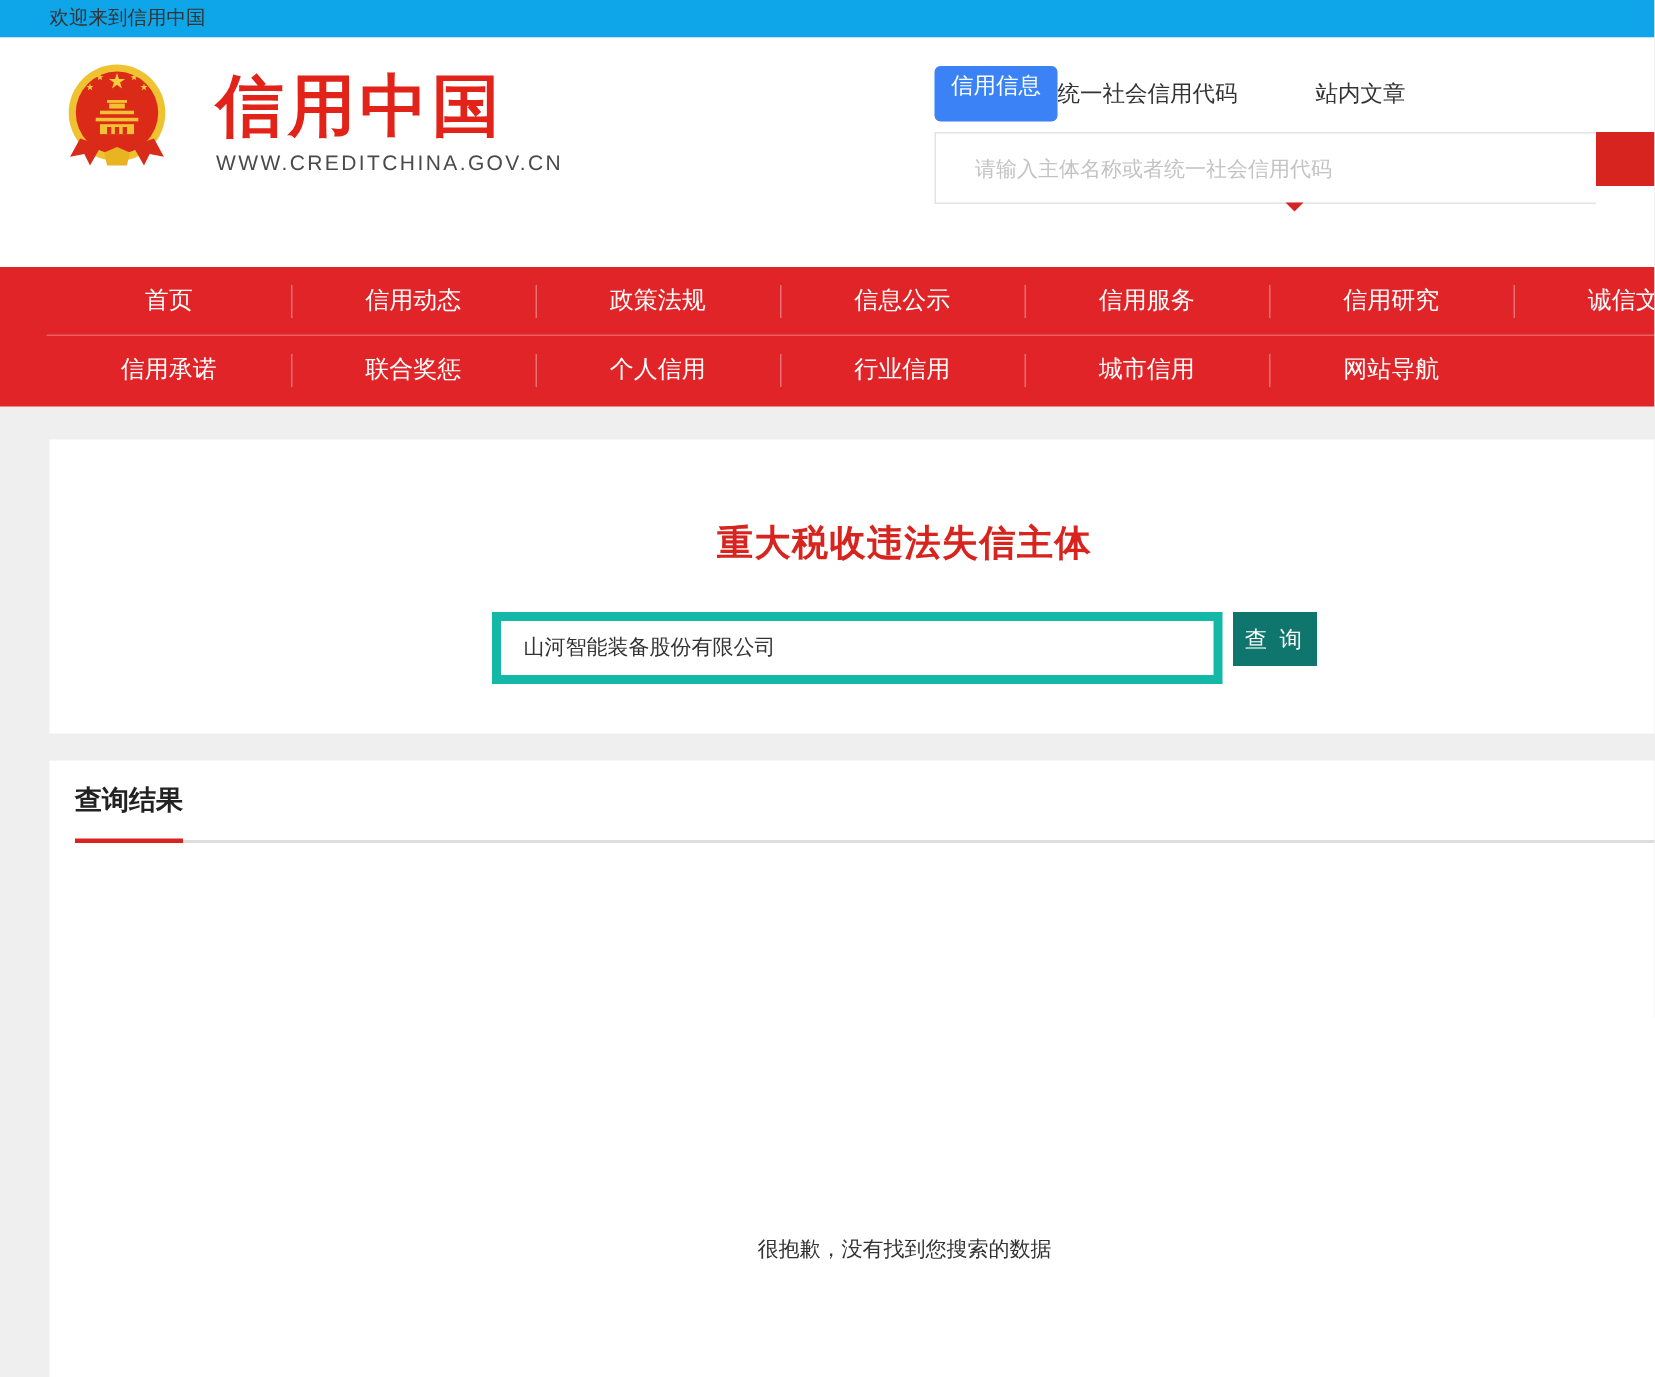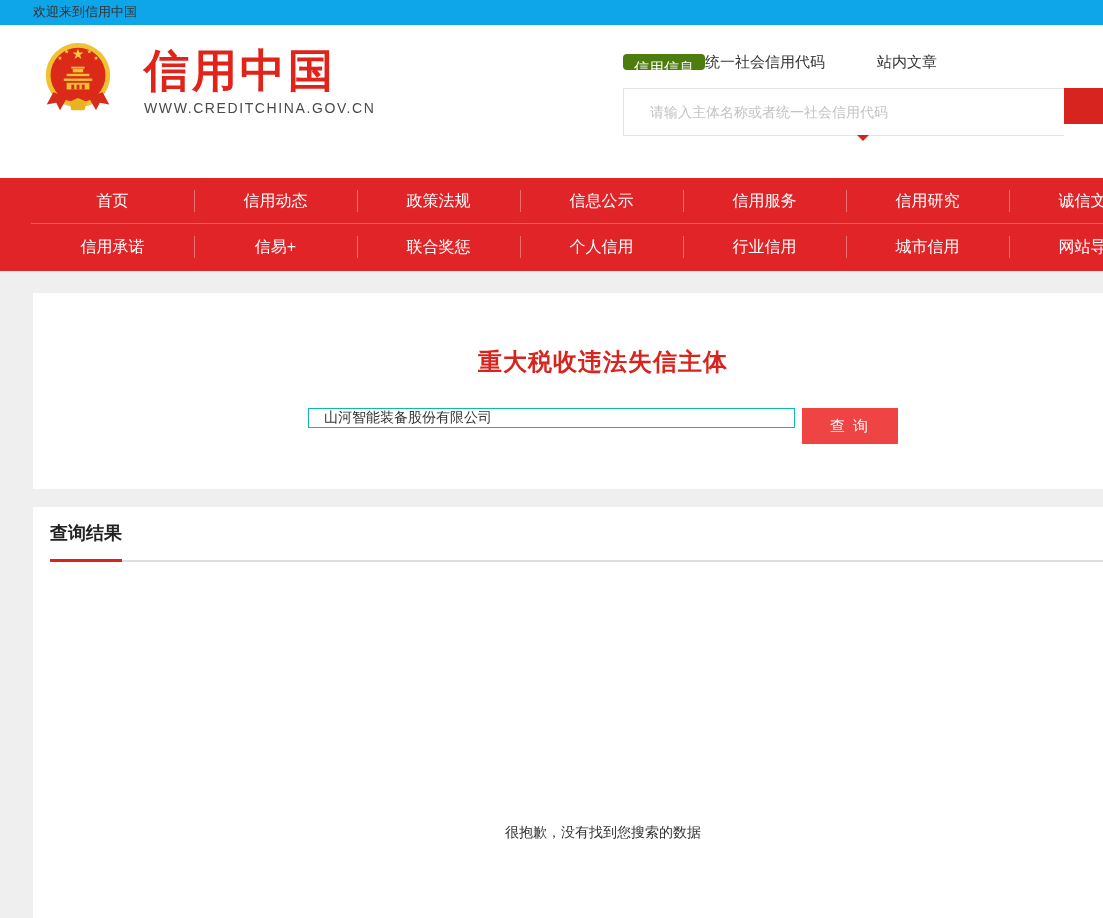--- a/index.html
+++ b/index.html
@@ -31,22 +31,22 @@
   .brand-url {
     margin-top:4px; font-size:14px; color:#4a4a4a; letter-spacing:1.6px;
   }
 
   
   .header-search { position:absolute; left:623px; top:23px; width:480px; }
   .tabs { display:flex; align-items:center; height:28px; }
   .tab { font-size:15px; color:#333; cursor:pointer; white-space:nowrap; }
   .tab + .tab { margin-left:52px; }
   .tab.active {
-    background:#4d7c0f; color:#fff; border-radius:4px;
-    height:16px; line-height:28px; padding:0 11px; position:relative;
+    background:#3b82f6; color:#fff; border-radius:4px;
+    height:37px; line-height:28px; padding:0 11px; position:relative;
   }
   .tab-pointer {
     position:absolute; bottom:-5px; left:50%; margin-left:-6px;
     width:0; height:0;
     border-left:6px solid transparent; border-right:6px solid transparent;
     border-top:6px solid #d7231f;
   }
   .hsearch-row { margin-top:12px; display:flex; }
   .hsearch-input {
     width:472px; height:48px; background:#fff;
@@ -84,27 +84,27 @@
 
   
   .card { margin-left:33px; width:1140px; background:#fff; }
   .card1 { margin-top:22px; height:196px; }
   .page-title {
     padding-top:53px; text-align:center;
     font-size:24px; font-weight:bold; color:#d8241e; letter-spacing:1px;
   }
   .query-row { margin-top:30px; display:flex; justify-content:center; }
   .query-input {
-    width:487px; height:20px; border:1px solid #14b8a6; background:#fff;
+    width:487px; height:48px; border:6px solid #14b8a6; background:#fff;
     padding:0 15px; font-size:14px; color:#333; outline:none;
     font-family:Liberation Sans, sans-serif;
   }
   .query-btn {
-    margin-left:7px; width:96px; height:36px;
-    background:#ef4444; color:#fff; border:none; cursor:pointer;
+    margin-left:7px; width:56px; height:36px;
+    background:#0f766e; color:#fff; border:none; cursor:pointer;
     font-size:15px; letter-spacing:2px;
     font-family:"Liberation Sans","DejaVu Sans",sans-serif;
   }
 
   
   .card2 { margin-top:18px; height:420px; }
   .results-head { margin:0 17px; padding-top:14px; border-bottom:2px solid #ddd; }
   .results-title {
     display:inline-block; font-size:18px; font-weight:bold; color:#222;
     padding-bottom:14px; border-bottom:3px solid #d8241e; margin-bottom:-2px;
@@ -173,21 +173,20 @@
         <div class="nav-item">首页</div>
         <div class="nav-item">信用动态</div>
         <div class="nav-item">政策法规</div>
         <div class="nav-item">信息公示</div>
         <div class="nav-item">信用服务</div>
         <div class="nav-item">信用研究</div>
         <div class="nav-item">诚信文化</div>
       </div>
       <div class="nav-row">
         <div class="nav-item">信用承诺</div>
-        <div class="nav-item">信易+</div>
         <div class="nav-item">联合奖惩</div>
         <div class="nav-item">个人信用</div>
         <div class="nav-item">行业信用</div>
         <div class="nav-item">城市信用</div>
         <div class="nav-item">网站导航</div>
       </div>
     </div>
   </div>
 
 

